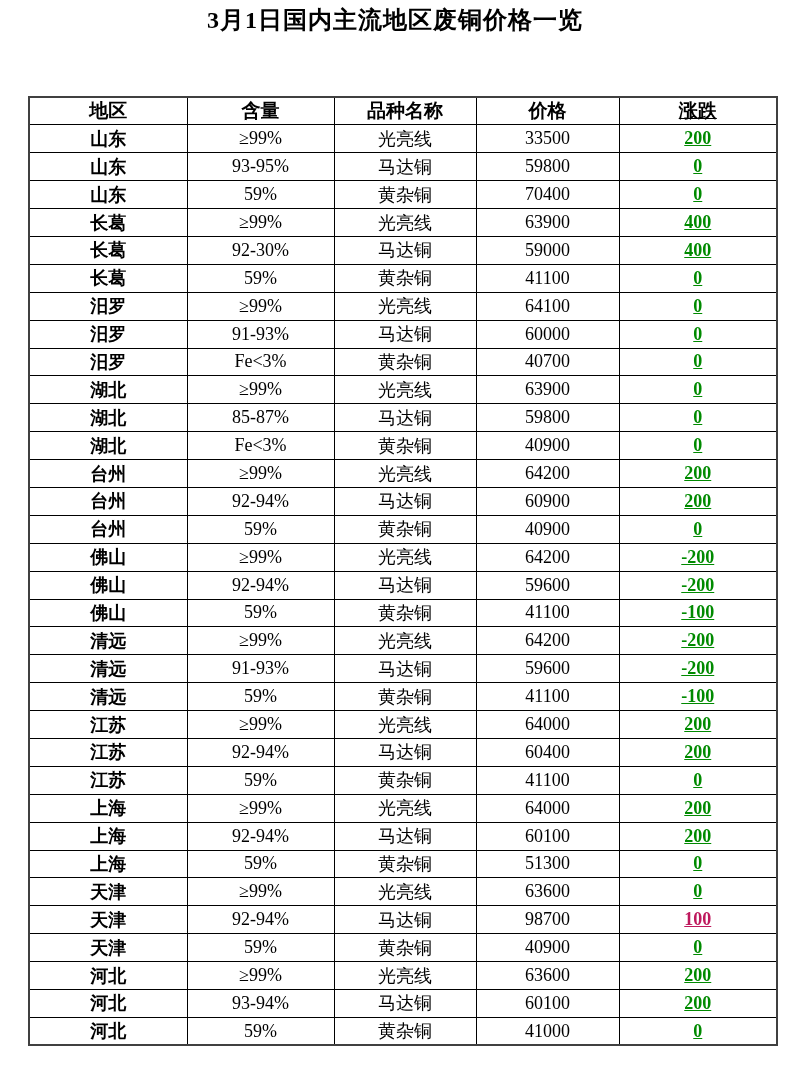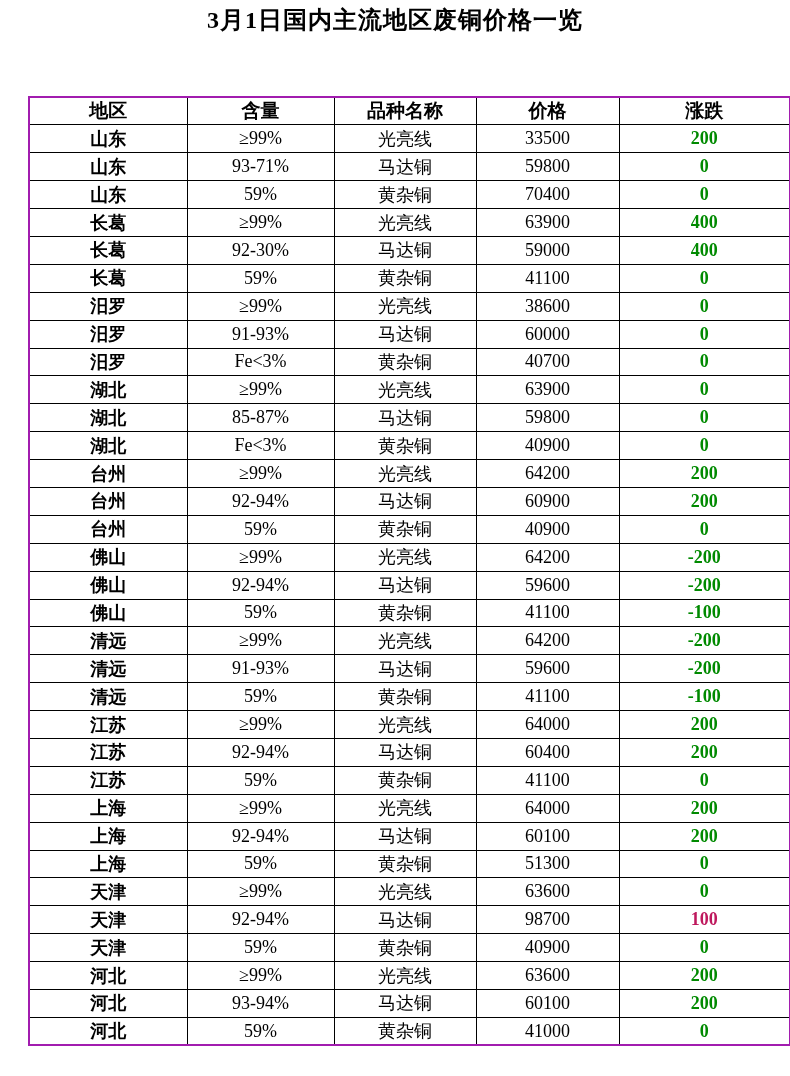--- a/index.html
+++ b/index.html
@@ -27,21 +27,21 @@
   }
   .table-wrap {
     position: absolute;
     top: 96px;
     left: 28px;
   }
   table.price-table {
     border-collapse: collapse;
     table-layout: fixed;
     width: 735px;
-    border: 2px solid #a21caf;
+    border: 2px solid #404040;
   }
   table.price-table th,
   table.price-table td {
     border: 1px solid #000000;
     text-align: center;
     vertical-align: middle;
     padding: 0;
     height: 26px;
     overflow: hidden;
     white-space: nowrap;
@@ -53,21 +53,21 @@
     font-size: 19px;
     font-weight: bold;
   }
   table.price-table td {
     font-size: 18px;
   }
   .col-region   { width: 158px; font-weight: bold; }
   .col-content  { width: 147px; }
   .col-variety  { width: 142px; }
   .col-price    { width: 143px; }
-  .col-change   { width: 171px; font-weight: bold; }
+  .col-change   { width: 158px; font-weight: bold; text-decoration: underline; }
 </style>
 </head>
 <body>
 
 <div class="page-title">3月1日国内主流地区废铜价格一览</div>
 
 <div class="table-wrap">
   <table class="price-table">
     <colgroup>
       <col class="col-region">
@@ -88,21 +88,21 @@
     <tbody id="table-body">
         <tr>
           <td class="col-region">山东</td>
           <td class="col-content">≥99%</td>
           <td class="col-variety">光亮线</td>
           <td class="col-price">33500</td>
           <td class="col-change" style="color: rgb(0, 138, 0);">200</td>
         </tr>
         <tr>
           <td class="col-region">山东</td>
-          <td class="col-content">93-71%</td>
+          <td class="col-content">93-95%</td>
           <td class="col-variety">马达铜</td>
           <td class="col-price">59800</td>
           <td class="col-change" style="color: rgb(0, 138, 0);">0</td>
         </tr>
         <tr>
           <td class="col-region">山东</td>
           <td class="col-content">59%</td>
           <td class="col-variety">黄杂铜</td>
           <td class="col-price">70400</td>
           <td class="col-change" style="color: rgb(0, 138, 0);">0</td>
@@ -125,21 +125,21 @@
           <td class="col-region">长葛</td>
           <td class="col-content">59%</td>
           <td class="col-variety">黄杂铜</td>
           <td class="col-price">41100</td>
           <td class="col-change" style="color: rgb(0, 138, 0);">0</td>
         </tr>
         <tr>
           <td class="col-region">汨罗</td>
           <td class="col-content">≥99%</td>
           <td class="col-variety">光亮线</td>
-          <td class="col-price">38600</td>
+          <td class="col-price">64100</td>
           <td class="col-change" style="color: rgb(0, 138, 0);">0</td>
         </tr>
         <tr>
           <td class="col-region">汨罗</td>
           <td class="col-content">91-93%</td>
           <td class="col-variety">马达铜</td>
           <td class="col-price">60000</td>
           <td class="col-change" style="color: rgb(0, 138, 0);">0</td>
         </tr>
         <tr>

